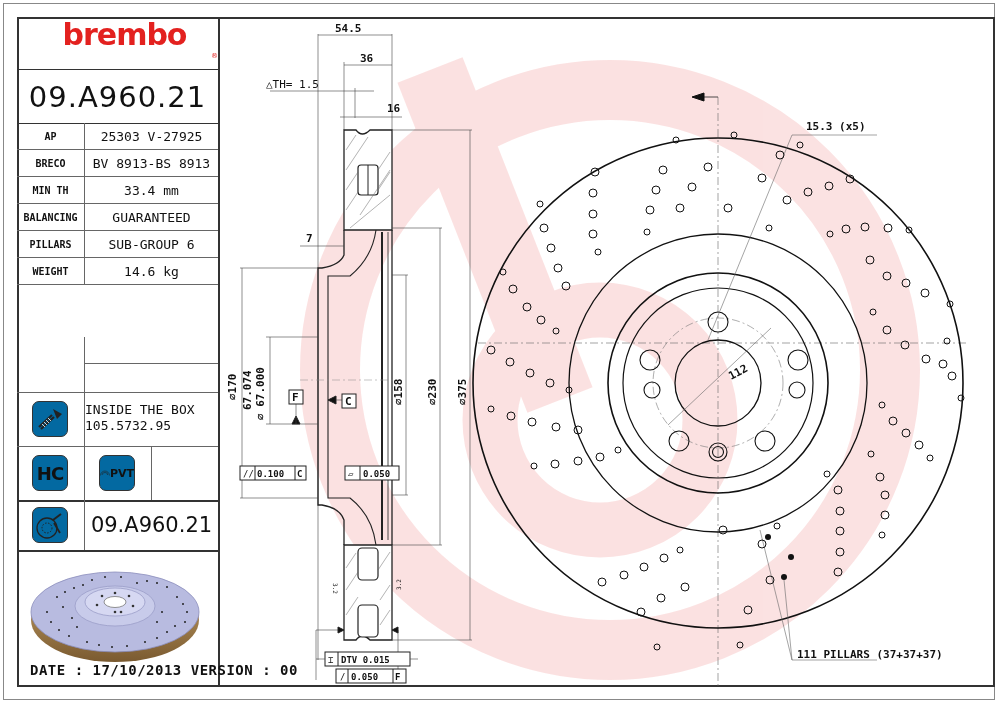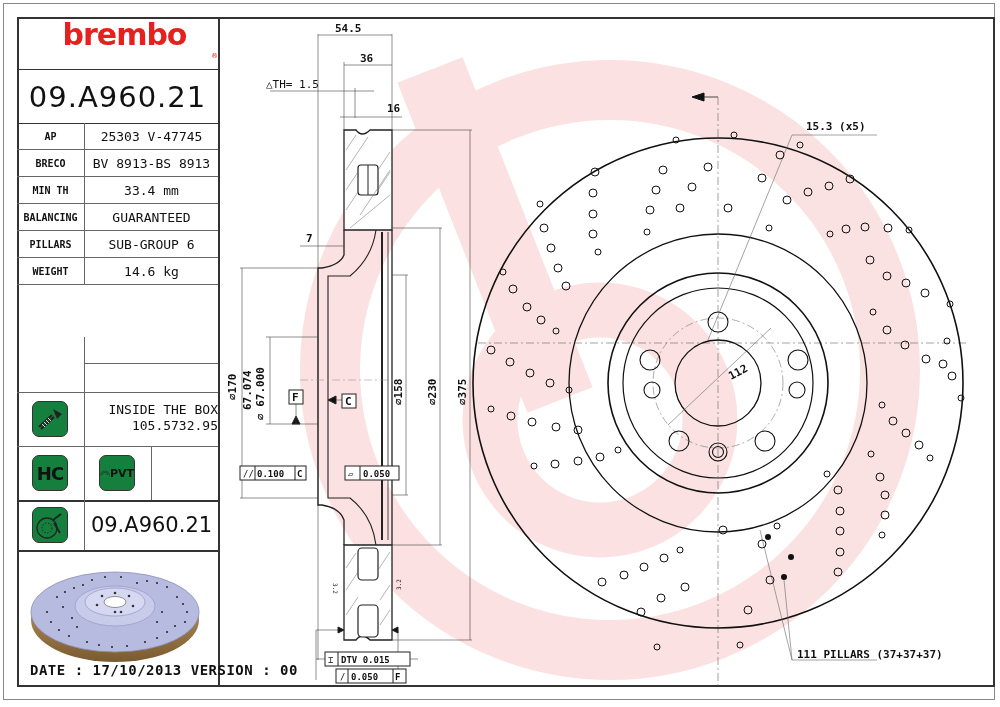--- a/index.html
+++ b/index.html
@@ -12,22 +12,22 @@
   .logo-reg{font-size:7px;color:#e3211f;align-self:flex-end;margin-bottom:12px;margin-left:1px;font-family:"DejaVu Sans",sans-serif;}
   .pn-cell{position:absolute;left:0;top:53px;width:201px;height:53px;border-bottom:1px solid #333;font-family:"DejaVu Sans","Liberation Sans",sans-serif;font-size:29px;display:flex;align-items:center;justify-content:center;letter-spacing:1px;}
   .spec-table{position:absolute;left:0;top:106px;width:201px;border-collapse:collapse;}
   .spec-table td{border-bottom:1px solid #666;height:26px;padding:0;font-size:13px;text-align:center;}
   .spec-table td.k{width:67px;border-right:1px solid #666;font-size:10px;font-weight:bold;margin-top:28px;}
   .empty-block{position:absolute;left:0;top:320px;width:201px;height:55px;border-bottom:1px solid #666;}
   .empty-block .vl{position:absolute;left:67px;top:0;height:55px;border-left:1px solid #666;}
   .empty-block .hl{position:absolute;left:67px;top:26px;width:134px;border-top:1px solid #666;}
   .box-row{position:absolute;left:0;top:375px;width:201px;height:54px;border-bottom:1px solid #666;}
   .box-row .vl{position:absolute;left:67px;top:0;height:54px;border-left:1px solid #666;}
-  .icon-tile{position:absolute;width:36px;height:36px;border:1.5px solid #333;border-radius:7px;background:#15803d;box-sizing:border-box;display:flex;align-items:center;justify-content:center;}
-  .box-text{position:absolute;left:68px;top:10px;width:133px;text-align:right;font-size:13px;line-height:16px;}
+  .icon-tile{position:absolute;width:36px;height:36px;border:1.5px solid #333;border-radius:7px;background:#0369a1;box-sizing:border-box;display:flex;align-items:center;justify-content:center;}
+  .box-text{position:absolute;left:68px;top:10px;width:133px;text-align:left;font-size:13px;line-height:16px;}
   .hc-row{position:absolute;left:0;top:429px;width:201px;height:54px;border-bottom:2px solid #333;}
   .hc-row .vl1{position:absolute;left:67px;top:0;height:54px;border-left:1px solid #666;}
   .hc-row .vl2{position:absolute;left:134px;top:0;height:54px;border-left:1px solid #666;}
   .pn2-row{position:absolute;left:0;top:483px;width:201px;height:50px;border-bottom:2px solid #333;}
   .pn2-row .vl{position:absolute;left:67px;top:0;height:50px;border-left:1px solid #666;}
   .pn2-text{position:absolute;left:68px;top:0;width:133px;height:50px;display:flex;align-items:center;justify-content:center;font-family:"DejaVu Sans","Liberation Sans",sans-serif;font-size:21px;}
   .render-cell{position:absolute;left:0;top:535px;width:201px;height:133px;}
   .date{position:absolute;left:30px;top:662px;font-size:14px;font-weight:bold;letter-spacing:0.5px;text-align:right;}
   .drawing{position:absolute;left:220px;top:17px;width:775px;height:670px;}
   .dim{font-family:"DejaVu Sans Mono","Liberation Mono",monospace;font-size:11px;fill:#111;}
@@ -48,21 +48,21 @@
     </svg>
     <span class="logo-word">brembo</span>
     <span class="logo-reg">®</span>
   </div>
   <div class="pn-cell">09.A960.21</div>
 
   <table class="spec-table">
     <tbody>
         <tr>
           <td class="k">AP</td>
-          <td>25303 V-47745</td>
+          <td>25303 V-27925</td>
         </tr>
     <tr>
           <td class="k">BRECO</td>
           <td>BV 8913-BS 8913</td>
         </tr>
     <tr>
           <td class="k">MIN TH</td>
           <td>33.4 mm</td>
         </tr>
     <tr>

